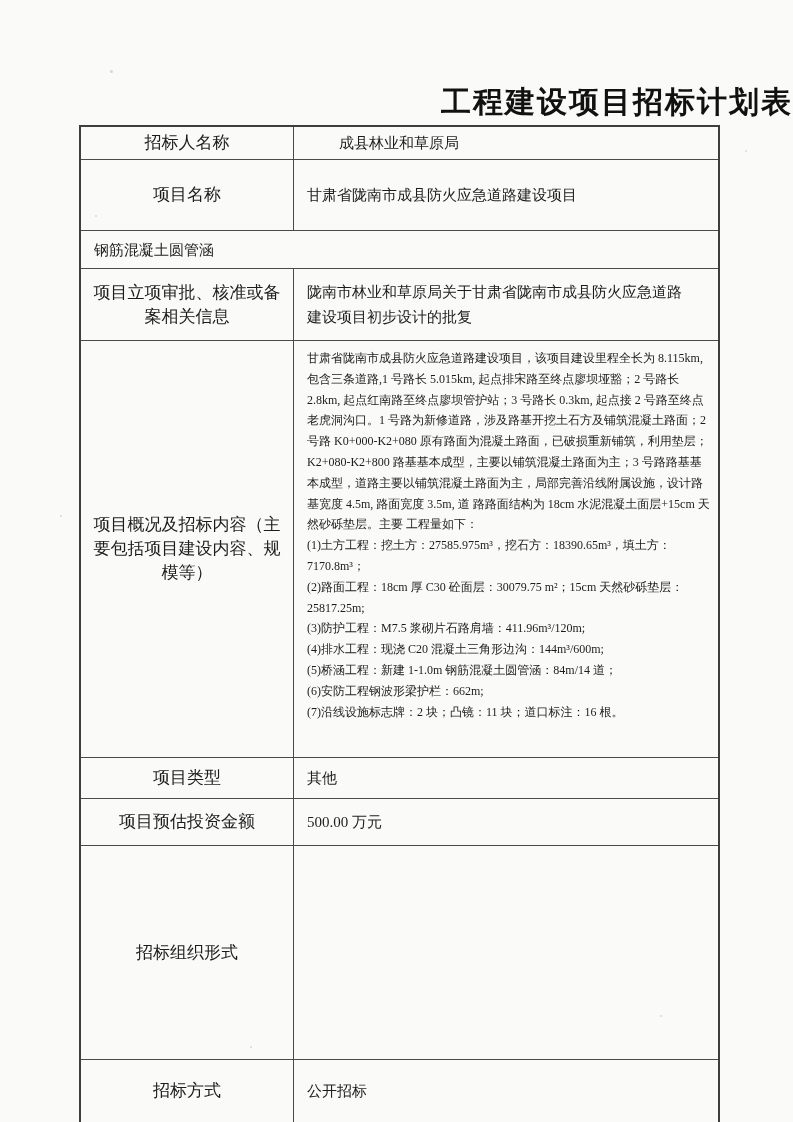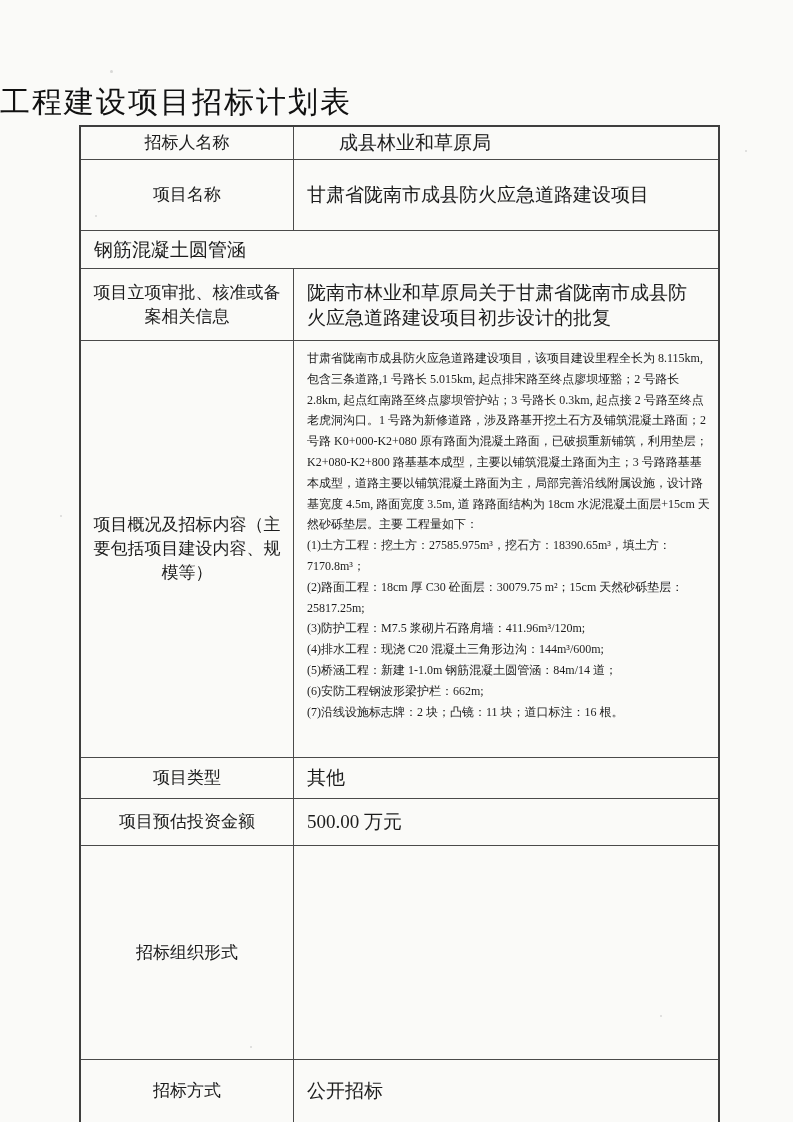--- a/index.html
+++ b/index.html
@@ -21,23 +21,23 @@
     background: rgba(60,60,60,0.18);
     width: 3px;
     height: 3px;
   }
   .title {
     position: absolute;
     top: 82px;
     left: 0;
     width: 100%;
     margin: 0;
-    text-align: left;
+    text-align: right;
     font-family: "Liberation Sans", "DejaVu Sans", sans-serif;
-    font-weight: 400;
+    font-weight: 700;
     font-size: 30px;
     letter-spacing: 2px;
     color: #111;
   }
   .doc-table {
     position: absolute;
     left: 79px;
     top: 125px;
     width: 641px;
     border: 2px solid #3e3e3e;
@@ -63,21 +63,21 @@
     justify-content: center;
     text-align: center;
     font-size: 17px;
     line-height: 24px;
     padding: 4px 8px;
   }
   .cell.value {
     flex: 1;
     display: flex;
     align-items: center;
-    font-size: 19px;
+    font-size: 15px;
     line-height: 24px;
     padding: 4px 10px 4px 13px;
     white-space: pre-wrap;
   }
   .r1 { min-height: 29px; gap: 32px; }
   .r2 { min-height: 70px; }
   .r3 { min-height: 37px; }
   .r4 { min-height: 71px; }
   .r5 { min-height: 416px; }
   .r6 { min-height: 40px; }

